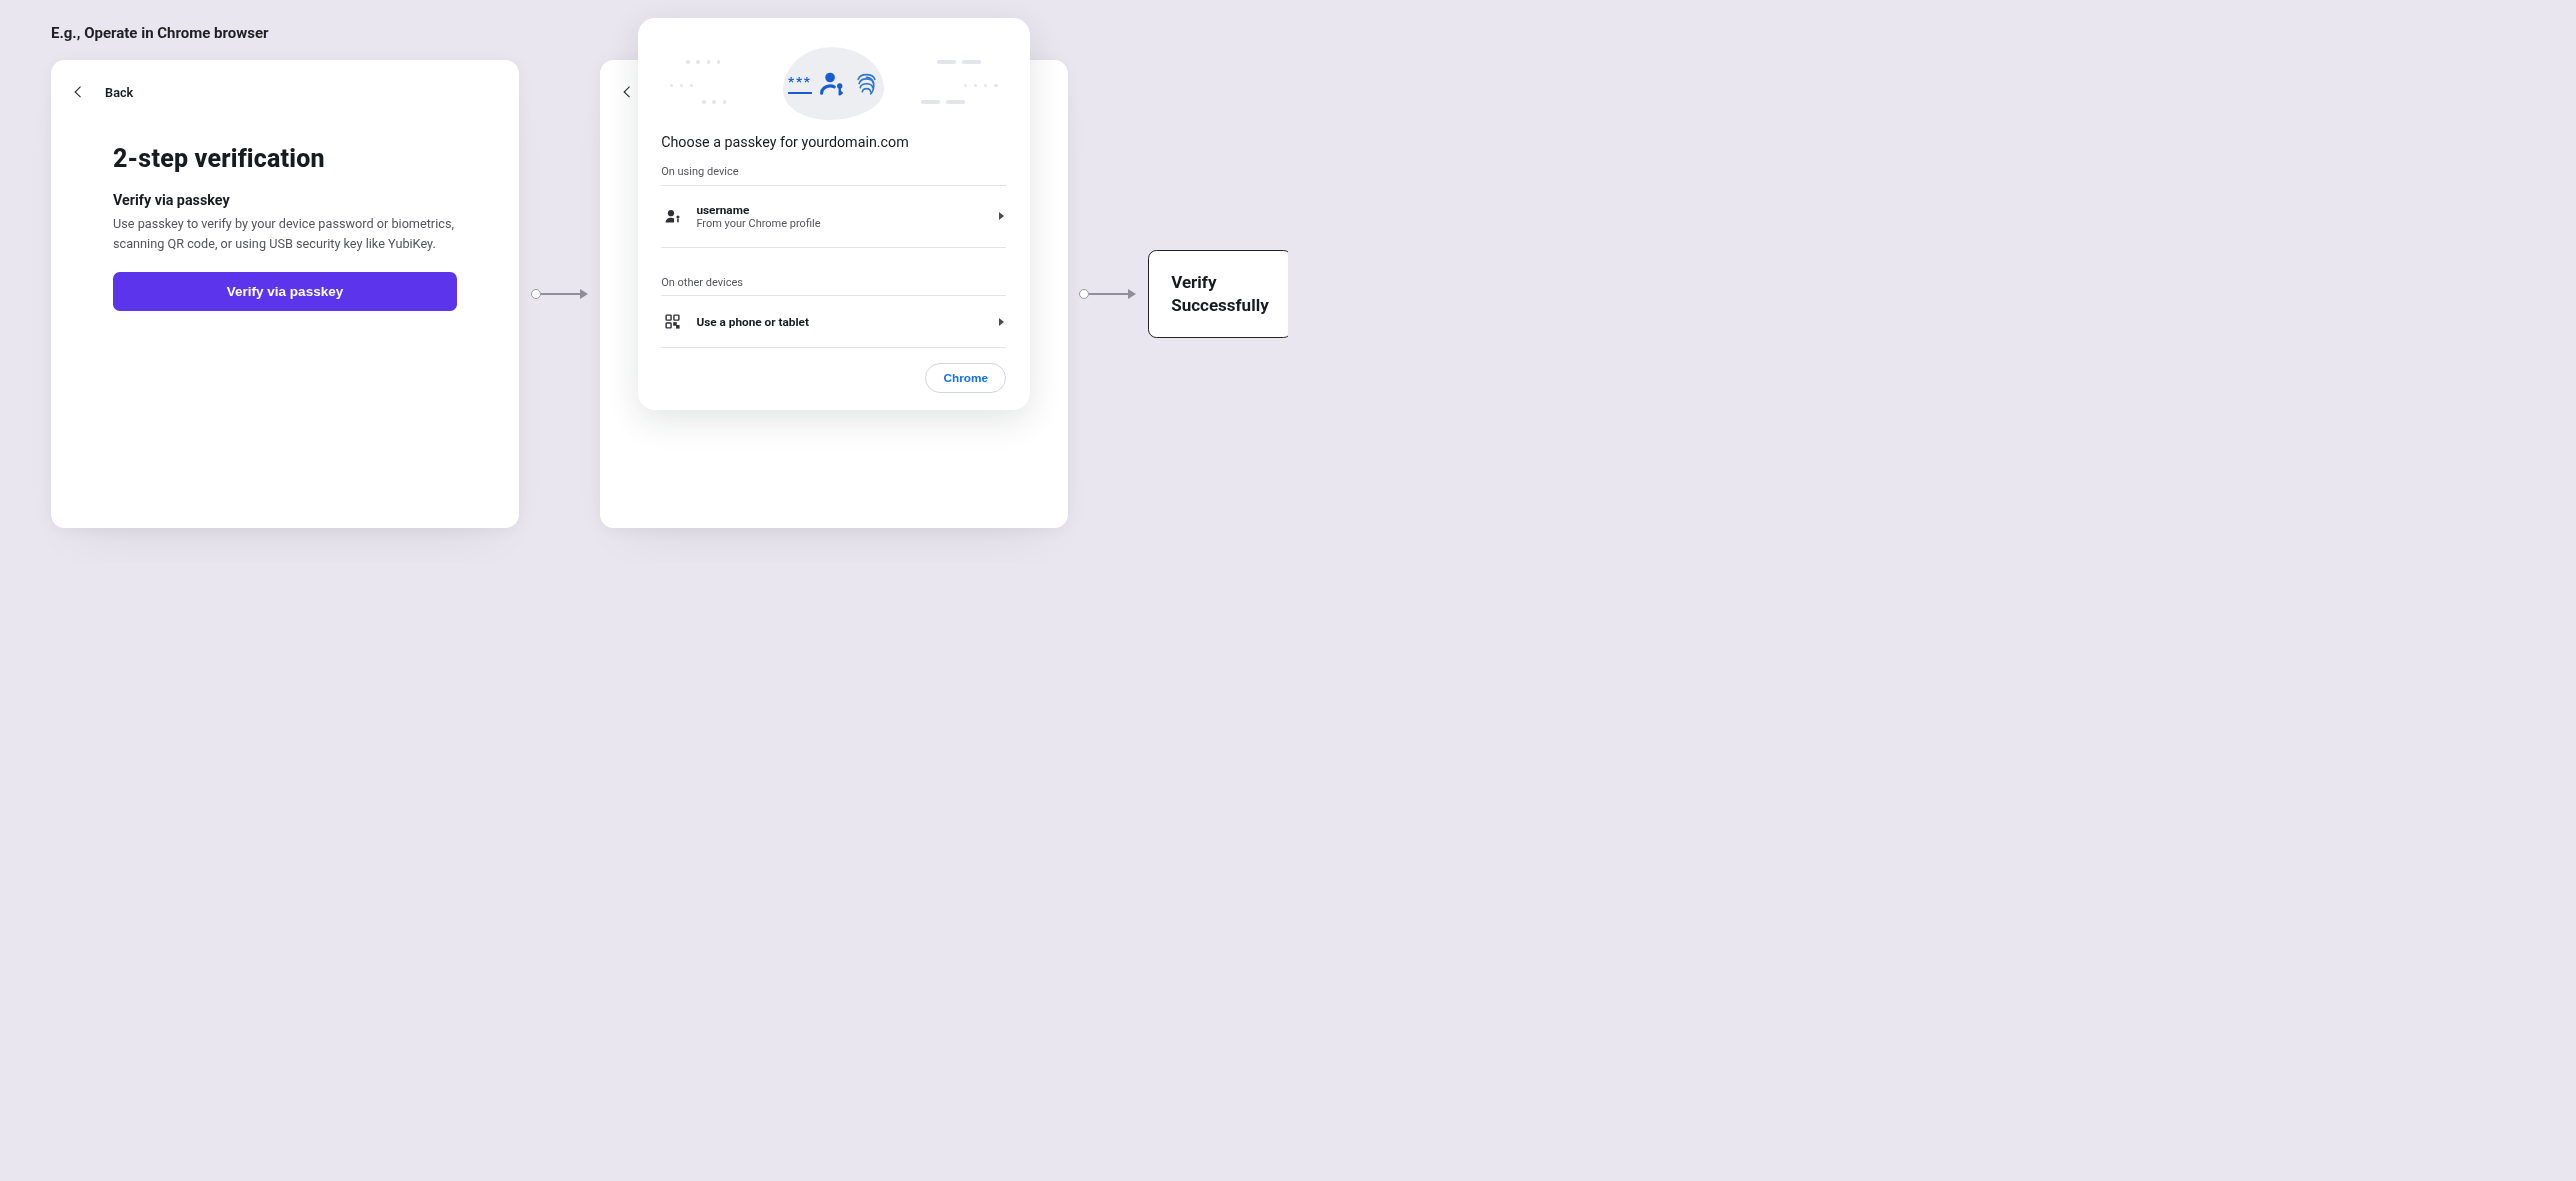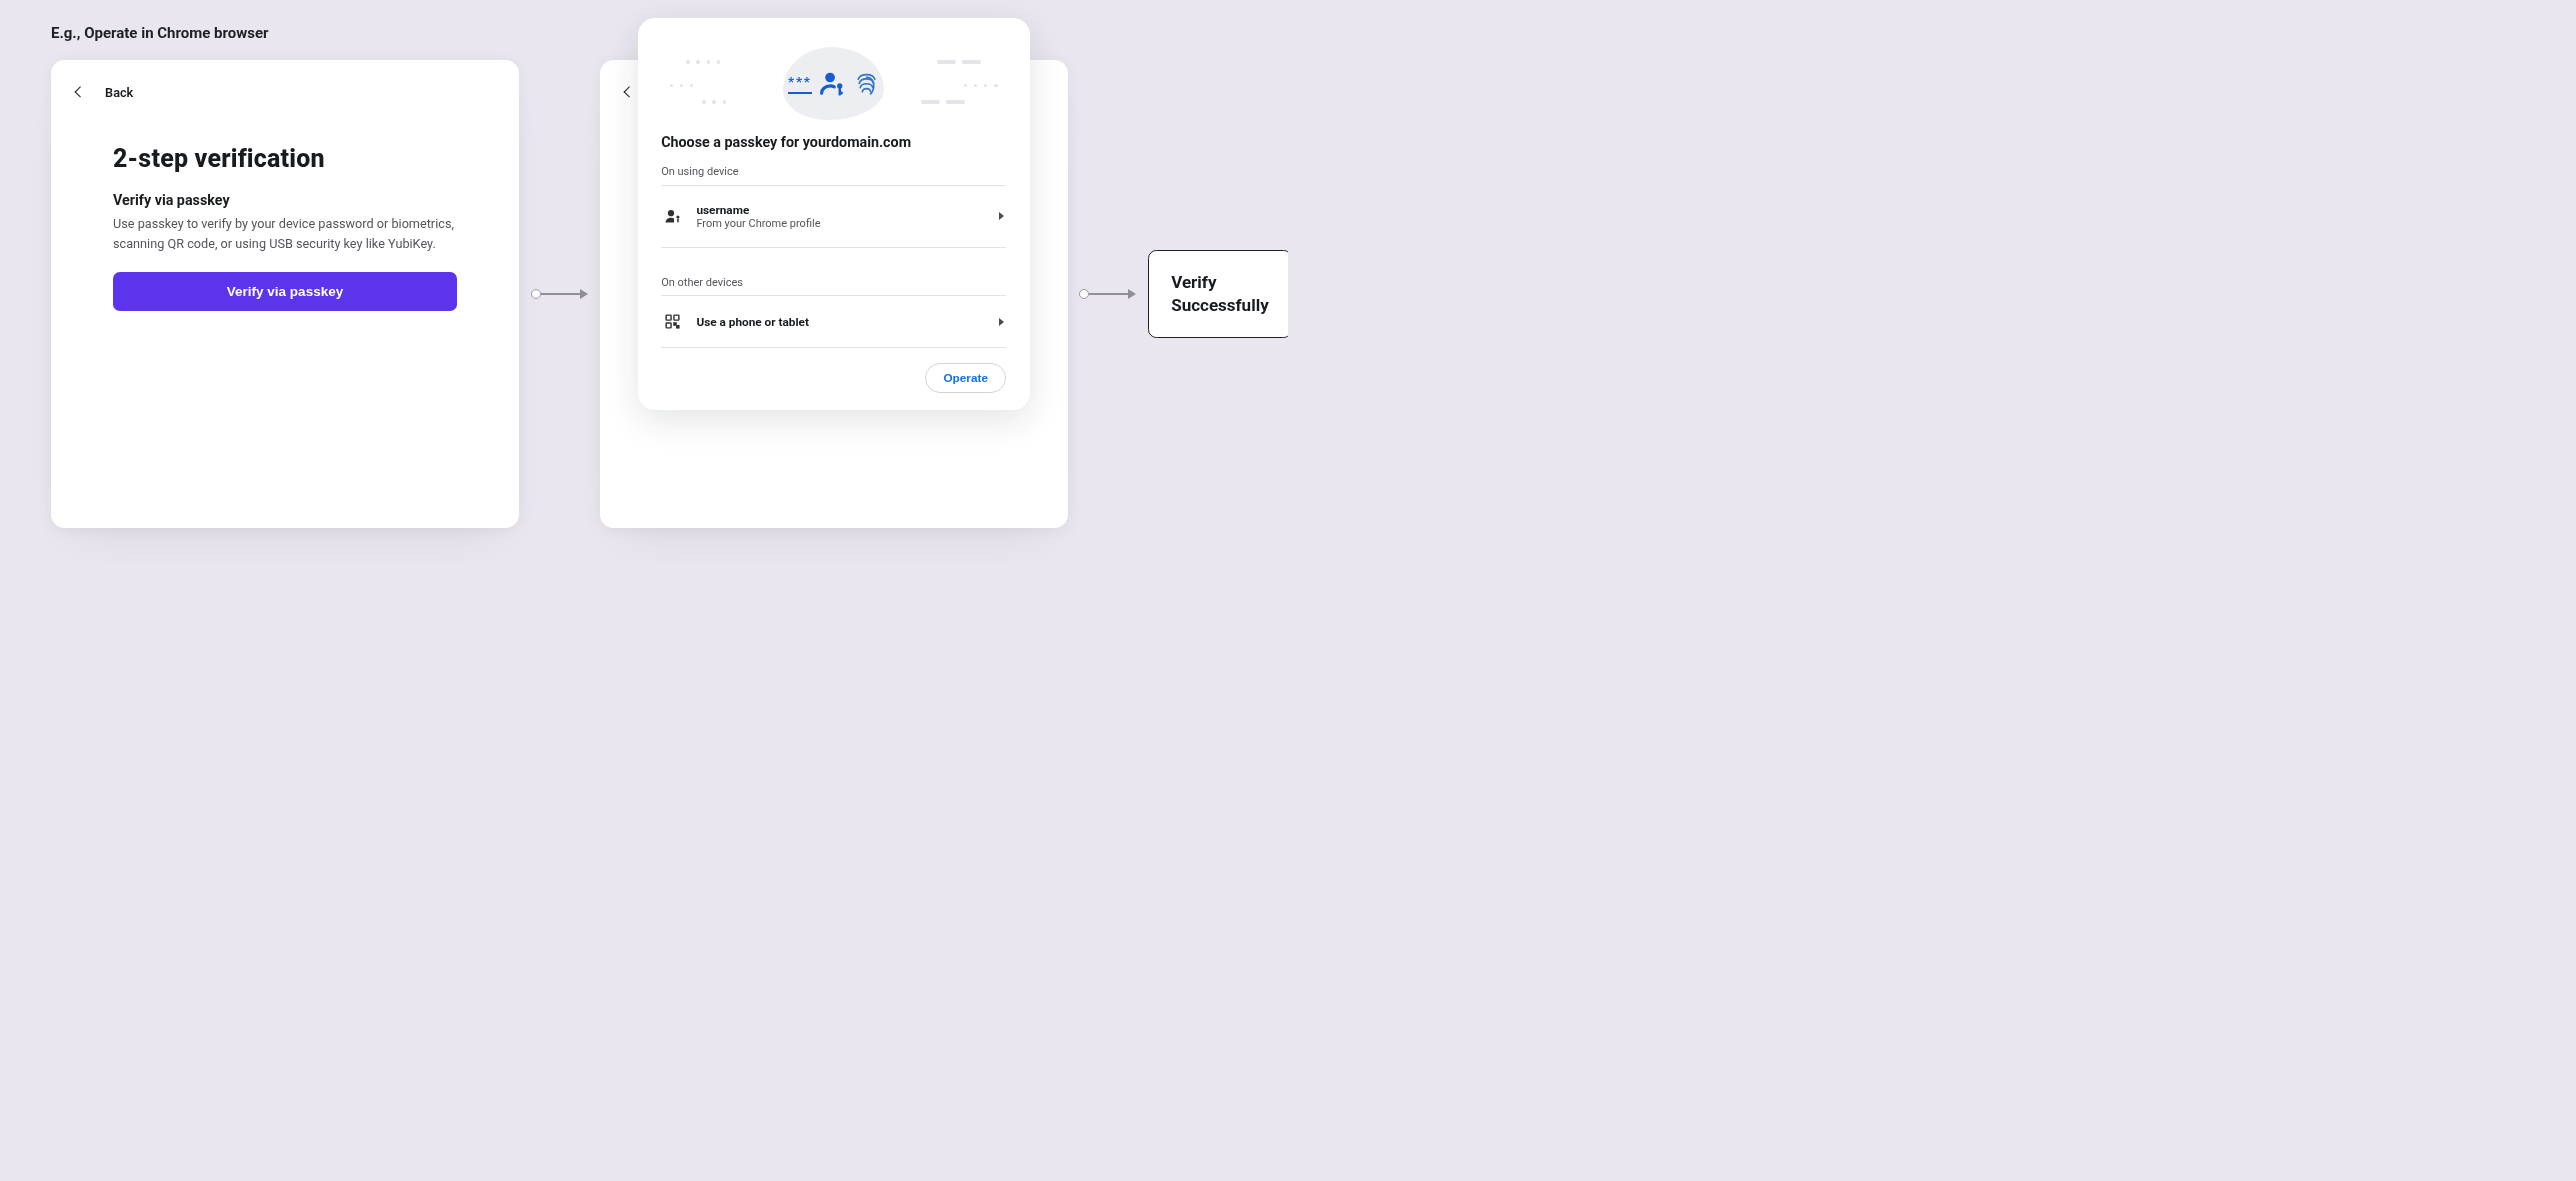--- a/index.html
+++ b/index.html
@@ -120,21 +120,21 @@
   .hero-dots{position:absolute;display:flex;gap:6.8px}
   .hero-dots span{display:inline-block;width:18.6px;height:3.4px;border-radius:1.7px;background:#e3e5ea}
   .hero-dots.small span{width:3.4px;height:3.4px;border-radius:50%}
   .hd1{left:25px;top:18.6px}
   .hd2{right:25px;top:18.6px}
   .hd3{left:41px;bottom:22px}
   .hd4{right:41px;bottom:22px}
   .hd5{left:8.4px;top:42px}
   .hd6{right:8.4px;top:42px}
 
-  .dialog h2{font-size:14.3px;font-weight:700;margin:8.4px 0 15px}
+  .dialog h2{font-size:14.3px;font-weight:400;margin:8.4px 0 15px}
   .section-label{font-size:11px;color:var(--muted);margin:5px 0 5px}
   .dialog hr{border:none;border-top:0.8px solid var(--hr);margin:6.8px 0}
   .row{
     display:flex;align-items:center;gap:13.5px;
     padding:10px 1.7px;cursor:pointer;
   }
   .row .icon{width:20px;flex:none;display:flex;justify-content:center}
   .row .label-main{font-size:11.8px;font-weight:700}
   .row .label-sub{font-size:11px;color:var(--muted)}
   .row .spacer{flex:1}
@@ -285,21 +285,21 @@
           </span>
           <div>
             <div class="label-main">Use a phone or tablet</div>
           </div>
           <span class="spacer"></span>
           <span class="go"></span>
         </div>
         <hr>
 
         <div class="footer">
-          <button class="cancel">Operate</button>
+          <button class="cancel">Chrome</button>
         </div>
       </div>
     </div>
 
     <div class="arrow">
       <span class="dot"></span>
       <span class="line"></span>
       <span class="head"></span>
     </div>
 

